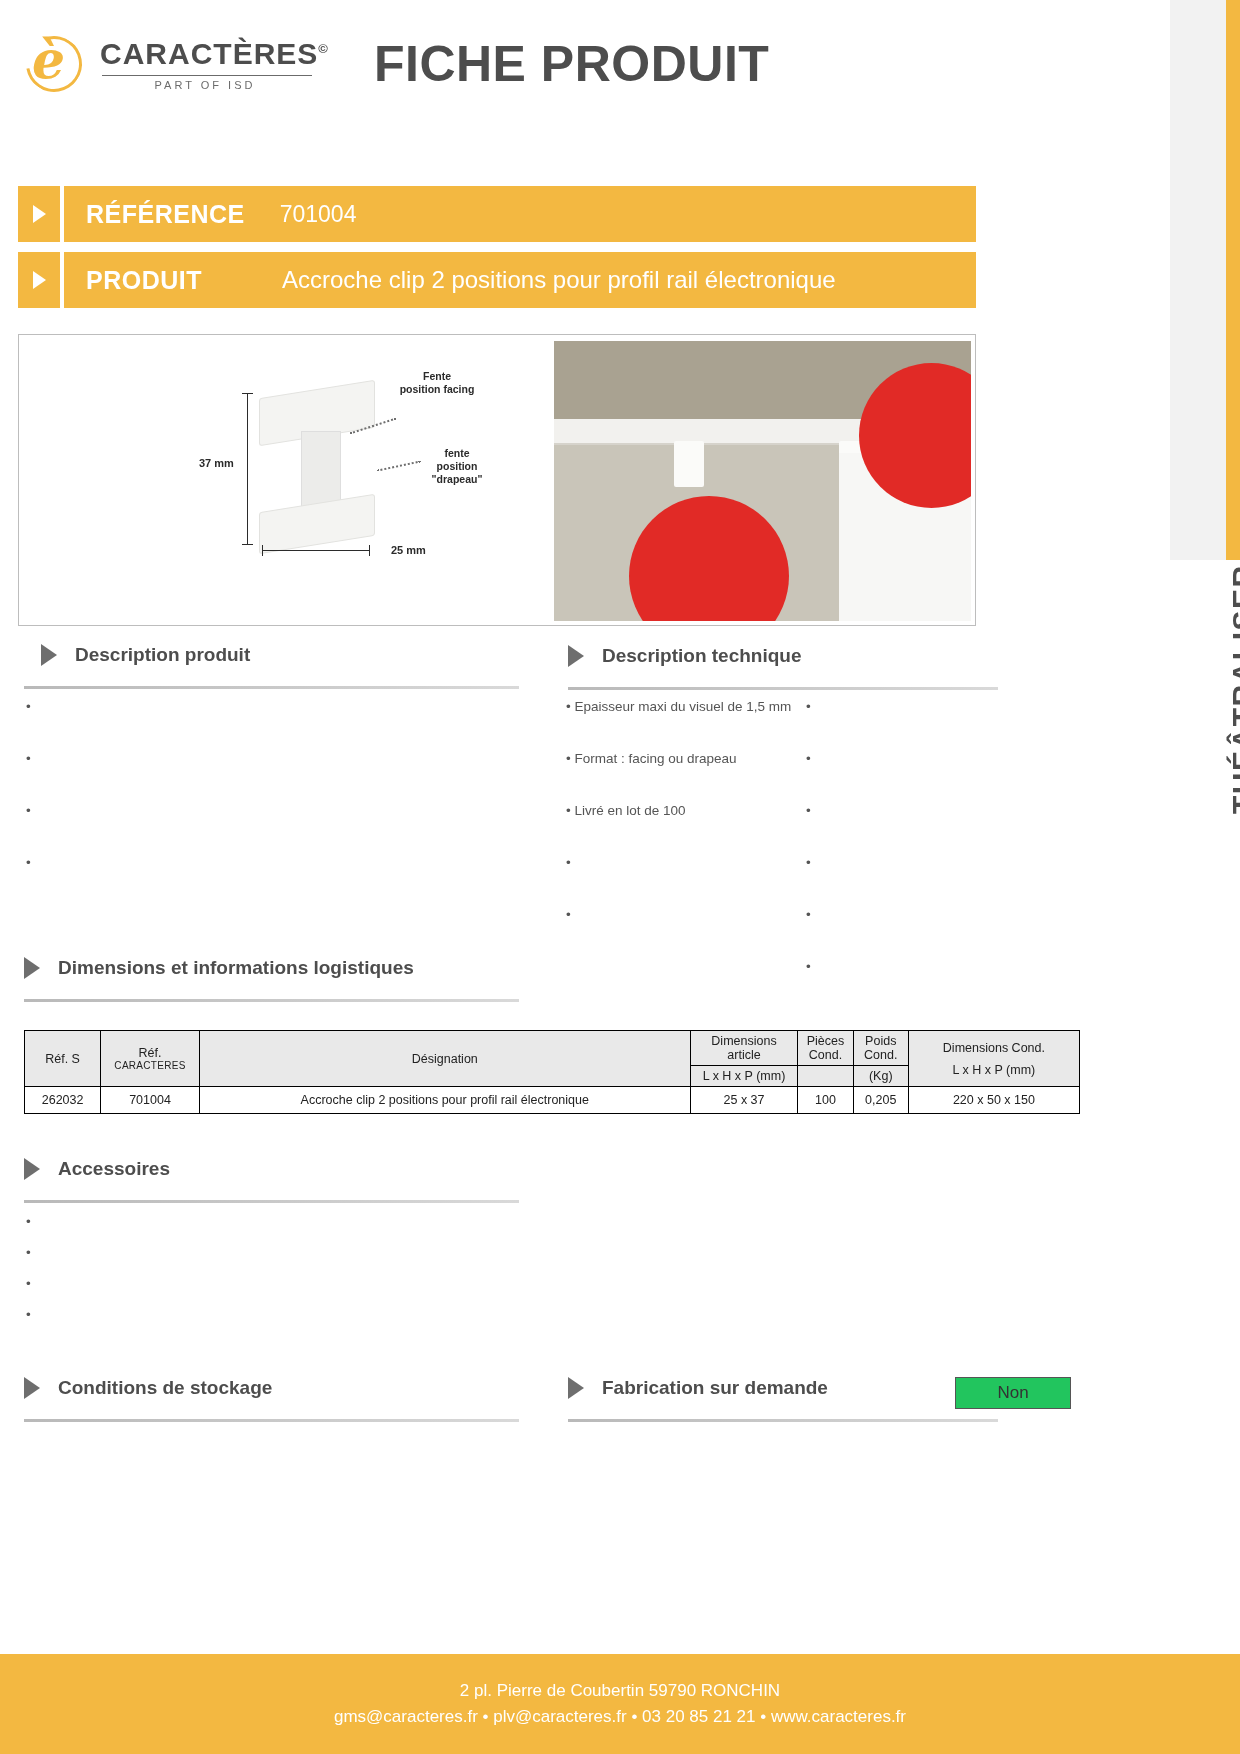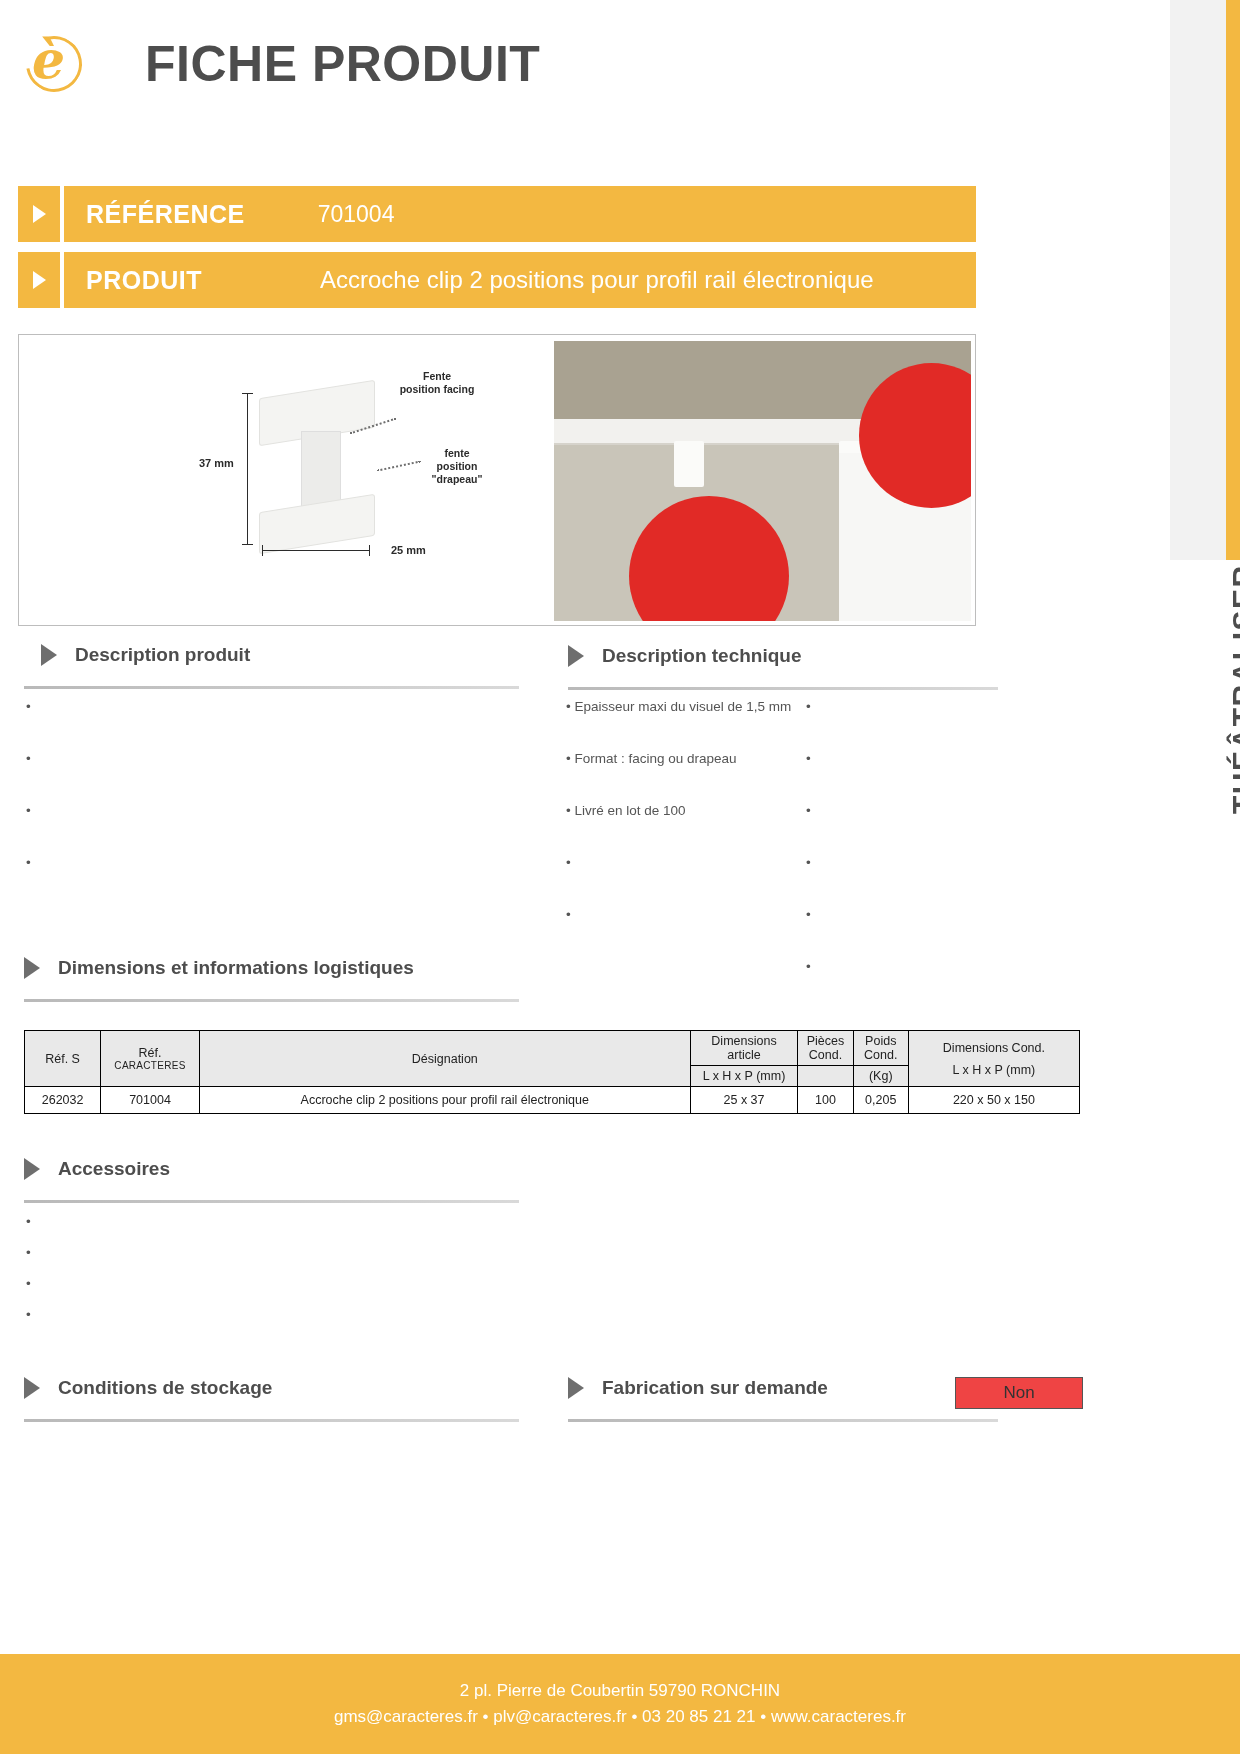--- a/index.html
+++ b/index.html
@@ -102,21 +102,20 @@
     width: 0; height: 0;
     border-left: 13px solid #ffffff;
     border-top: 9px solid transparent;
     border-bottom: 9px solid transparent;
   }
   .bar-body {
     flex: 1; height: 56px;
     background: #f3b841;
     display: flex; align-items: center;
     color: #ffffff;
-    gap: 38px;
   }
   .bar-label {
     font-size: 25px; font-weight: bold;
     letter-spacing: 0.5px;
     padding-left: 22px;
   }
   .bar-value { font-size: 23px; }
   #bar-ref { top: 186px; }
   #bar-ref .bar-value { margin-left: 35px; }
   #bar-prod { top: 252px; }
@@ -290,24 +289,24 @@
     padding: 3px 4px;
   }
   table.logistics th { background: #e9e9e9; font-weight: normal; }
   table.logistics td { padding: 6px 4px; }
   .th-small { font-size: 10px; letter-spacing: 0.3px; }
 
   
   .fab-box {
     position: absolute;
     border: 1px solid #555;
-    width: 128px; height: 32px;
+    width: 116px; height: 32px;
     display: flex; align-items: center; justify-content: center;
     font-size: 17px; color: #333;
-    background: #ef4444;
+    background: #22c55e;
   }
 
   
   .footer {
     position: absolute; left: 0; bottom: 0;
     width: 1240px; height: 100px;
     background: #f3b841;
     color: #ffffff;
     display: flex; flex-direction: column;
     align-items: center; justify-content: center;
@@ -322,20 +321,27 @@
 <div class="side-tab">
   <div class="side-tab-accent"></div>
   <div class="side-tab-text">THÉÂTRALISER</div>
 </div>
 
 <div class="header">
   <div class="logo-block">
     <div class="logo-mark">
       <div class="logo-ring"></div>
       <div class="logo-e">è</div>
+    </div>
+    <div class="logo-words">
+      <div class="logo-name">
+        <span>CARACTÈRES</span><sup>©</sup>
+      </div>
+      <div class="logo-rule"></div>
+      <div class="logo-sub">PART OF ISD</div>
     </div>
   </div>
   <div class="doc-title">FICHE PRODUIT</div>
 </div>
 
 <div class="bar" id="bar-ref">
   <div class="bar-arrow"></div>
   <div class="bar-body">
     <span class="bar-label">RÉFÉRENCE</span>
     <span class="bar-value">701004</span>

